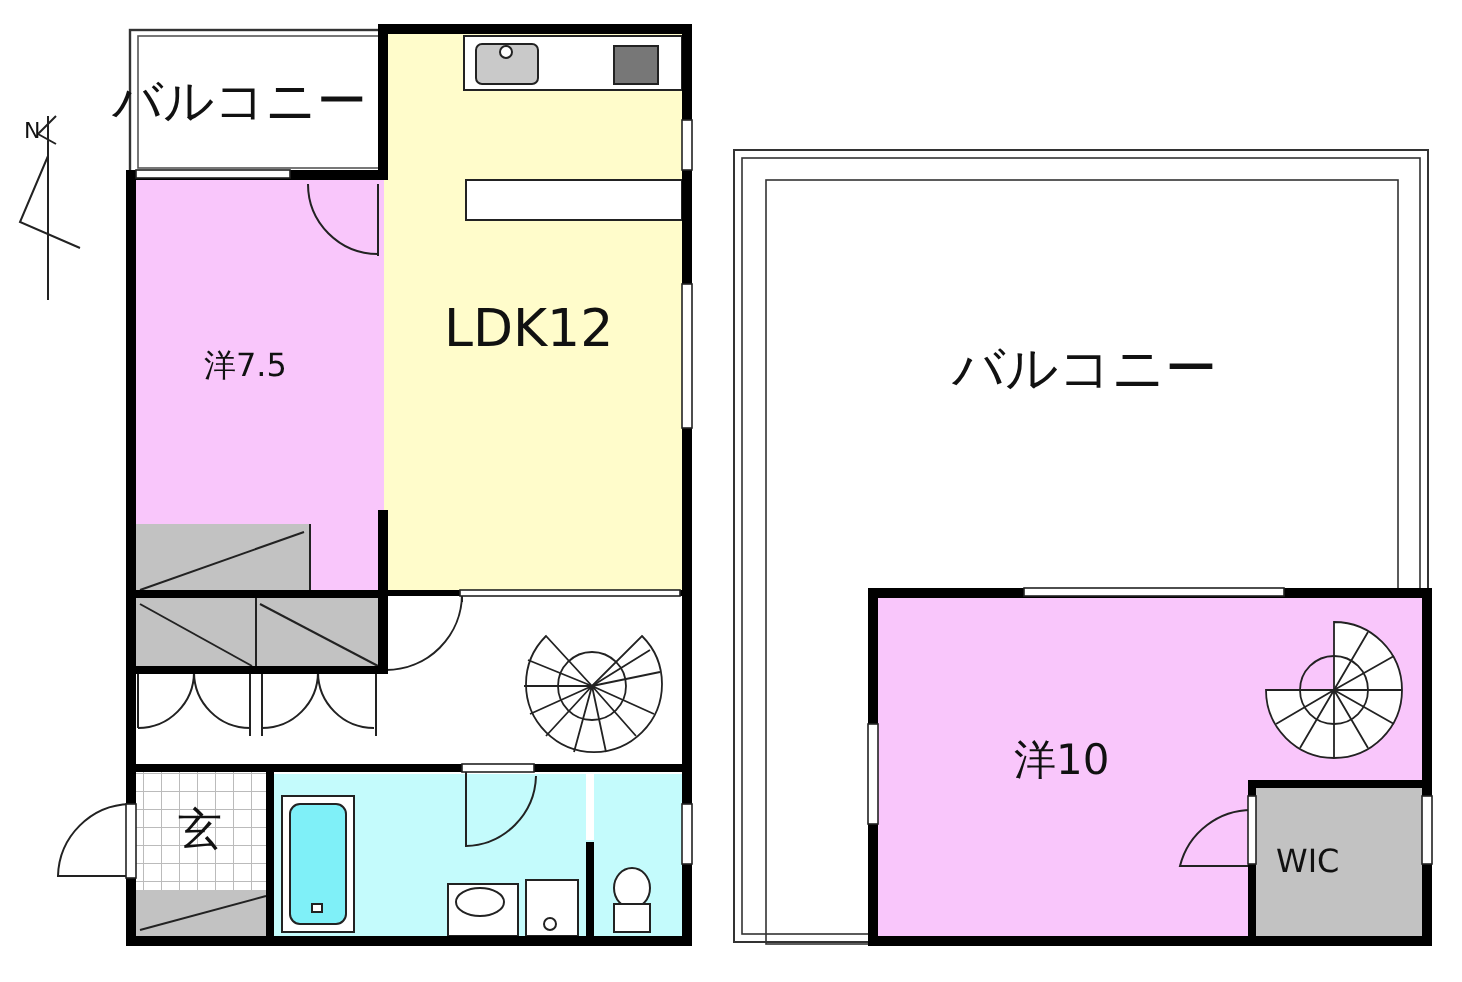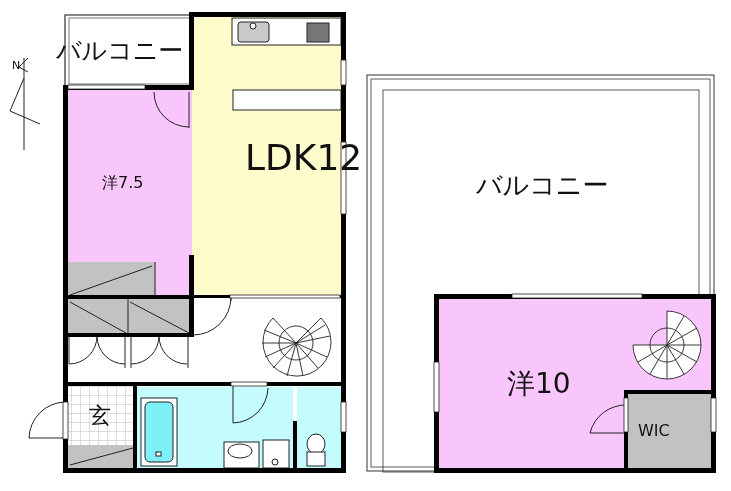--- a/index.html
+++ b/index.html
@@ -142,18 +142,18 @@
       <rect x="512" y="294" width="130" height="4"></rect>
       <rect x="434" y="362" width="5" height="50"></rect>
       <rect x="711" y="398" width="5" height="34"></rect>
       <rect x="624" y="398" width="4" height="34"></rect>
     </g>
   </g>
 </svg>
 
 <div class="lbl" style="left:12px;top:60px;font-size:11px;">N</div>
 <div class="lbl" style="left:56px;top:38px;font-size:25px;background:transparent;">バルコニー</div>
-<div class="lbl" style="left:222px;top:140px;font-size:36px;margin-left:23px;">LDK12</div>
+<div class="lbl" style="left:222px;top:152px;font-size:26px;">LDK12</div>
 <div class="lbl" style="left:102px;top:175px;font-size:16px;">洋7.5</div>
 <div class="lbl" style="left:89px;top:405px;font-size:22px;">玄</div>
 <div class="lbl" style="left:476px;top:172px;font-size:26px;">バルコニー</div>
-<div class="lbl" style="left:507px;top:370px;font-size:28px;">洋10</div>
+<div class="lbl" style="left:507px;top:370px;font-size:21px;">洋10</div>
 <div class="lbl" style="left:638px;top:423px;font-size:16px;">WIC</div>
 
 </body></html>

